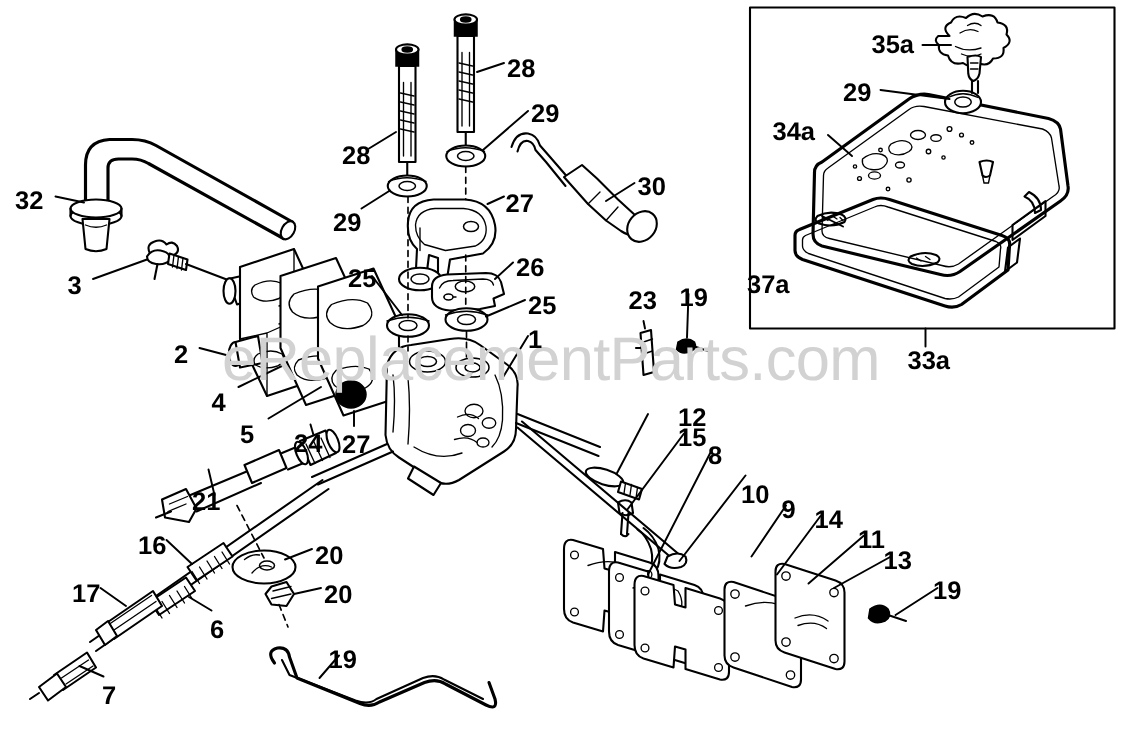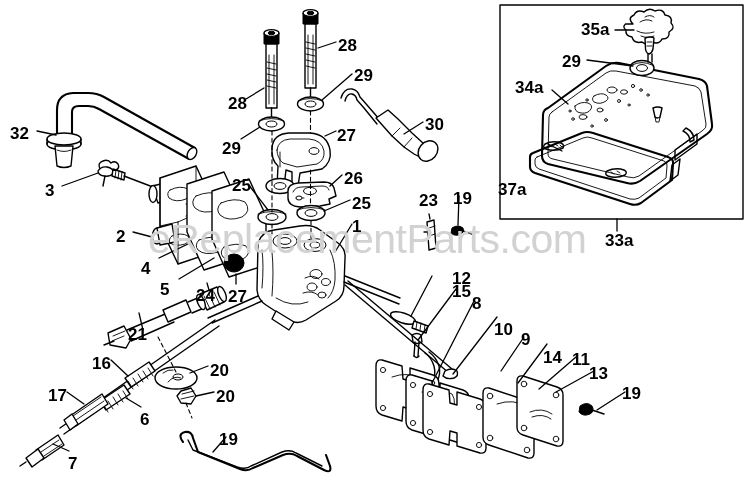--- a/index.html
+++ b/index.html
@@ -564,21 +564,21 @@
       <div class="callout" style="left: 352px; top: 195px;">25</div>
       <div class="callout" style="left: 352px; top: 218px;">1</div>
       <div class="callout" style="left: 425px; top: 116px;">30</div>
       <div class="callout" style="left: 453px; top: 190px;">19</div>
       <div class="callout" style="left: 419px; top: 192px;">23</div>
       <div class="callout" style="left: 428px; top: 270px; margin-left: 24px;">12</div>
       <div class="callout" style="left: 452px; top: 283px;">15</div>
       <div class="callout" style="left: 472px; top: 295px;">8</div>
       <div class="callout" style="left: 494px; top: 311px; margin-top: 10px;">10</div>
       <div class="callout" style="left: 521px; top: 331px;">9</div>
-      <div class="callout" style="left: 543px; top: 349px;">14</div>
+      <div class="callout" style="left: 543px; top: 338px;">14</div>
       <div class="callout" style="left: 572px; top: 351px;">11</div>
       <div class="callout" style="left: 589px; top: 365px; text-align: center;">13</div>
       <div class="callout" style="left: 622px; top: 385px;">19</div>
       <div class="callout" style="left: 581px; top: 21px;">35a</div>
       <div class="callout" style="left: 562px; top: 53px;">29</div>
       <div class="callout" style="left: 515px; top: 79px;">34a</div>
       <div class="callout" style="left: 498px; top: 133px; margin-top: 48px;">37a</div>
       <div class="callout" style="left: 605px; top: 232px;">33a</div>
     </div>
 

